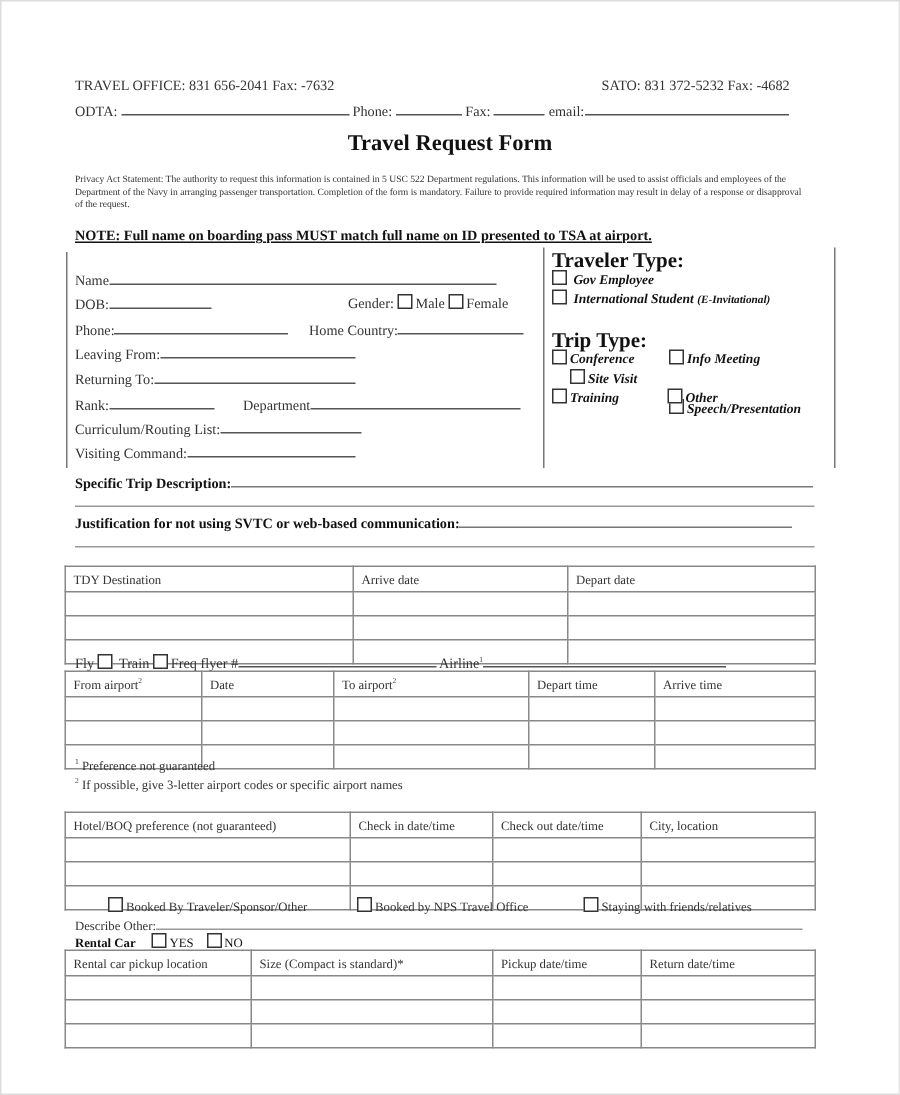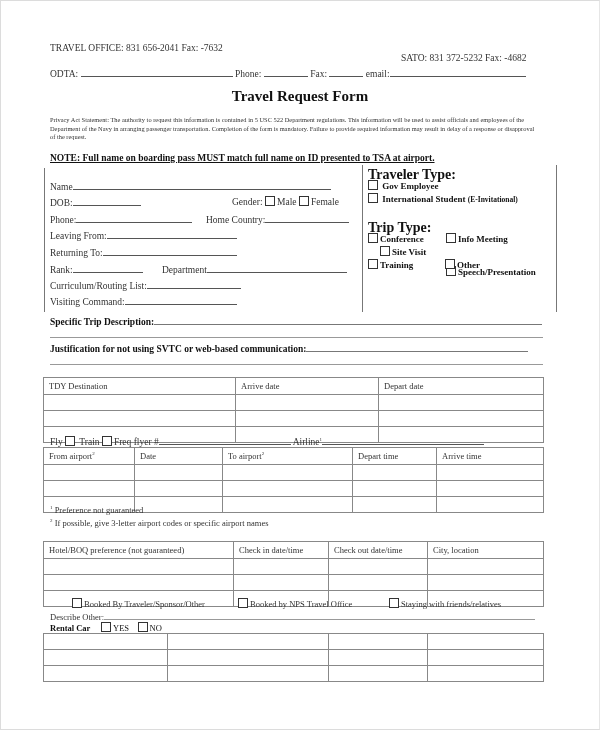--- a/index.html
+++ b/index.html
@@ -14,28 +14,28 @@
   .cb { display:inline-block; width:8px; height:8px; border:1px solid #333; vertical-align:-1px; margin-right:2px; background:#fff; }
   .title { position:absolute; left:0; width:600px; top:88px; text-align:center; font-size:15px; font-weight:bold; color:#111; }
   .privacy { position:absolute; left:50px; top:116px; width:490px; font-size:6.4px; line-height:8.6px; color:#333; white-space:normal; }
   .note { position:absolute; left:50px; top:153px; font-size:9.5px; font-weight:bold; text-decoration:underline; color:#111; }
   .vline { position:absolute; width:1px; background:#777; }
   table.grid { position:absolute; border-collapse:collapse; font-size:8.5px; color:#333; table-layout:fixed; }
   table.grid td { border:1px solid #888; padding:0 0 0 5px; height:15px; vertical-align:middle; overflow:hidden; white-space:nowrap; }
   table.grid tr.hdr td { height:16px; }
   sup { font-size:5px; vertical-align:4px; }
   .traveler-heading { font-size:14px; font-weight:bold; color:#111; }
-  .tt-item { font-size:9px; font-weight:bold; color:#111; }
+  .tt-item { font-size:9px; font-weight:bold; color:#111;font-style:italic; }
 </style>
 </head>
 <body>
 
 <div class="page-frame"></div>
 
-<div class="abs t9" style="left:50px;top:43px;color:#333;text-align:center;">TRAVEL OFFICE: 831 656-2041 Fax: -7632</div>
+<div class="abs t9" style="left:50px;top:53px;color:#333;text-align:center;">TRAVEL OFFICE: 831 656-2041 Fax: -7632</div>
 <div class="abs t9" style="left:401px;top:53px;color:#333;">SATO: 831 372-5232 Fax: -4682</div>
 
 <div class="abs t9" style="left:50px;top:67px;color:#333;">
   <span>ODTA:</span>
   <span class="ul" style="width:152px;"></span>
   <span>Phone:</span>
   <span class="ul" style="width:44px;"></span>
   <span>Fax:</span>
   <span class="ul" style="width:34px;"></span>
   <span>email:</span><span class="ul" style="width:136px;"></span>
@@ -265,20 +265,26 @@
 </div>
 
 <table class="grid" style="left:43px;top:633px;width:500px;">
   <colgroup>
       <col style="width:124px">
       <col style="width:161px">
       <col style="width:99px">
       <col style="width:116px">
     </colgroup>
   <tbody>
+      <tr class="hdr">
+    <td>Rental car pickup location</td>
+    <td>Size (Compact is standard)*</td>
+    <td>Pickup date/time</td>
+    <td>Return date/time</td>
+  </tr>
   <tr>
         <td></td>
         <td></td>
         <td></td>
         <td></td>
       </tr>
   <tr>
         <td></td>
         <td></td>
         <td></td>

